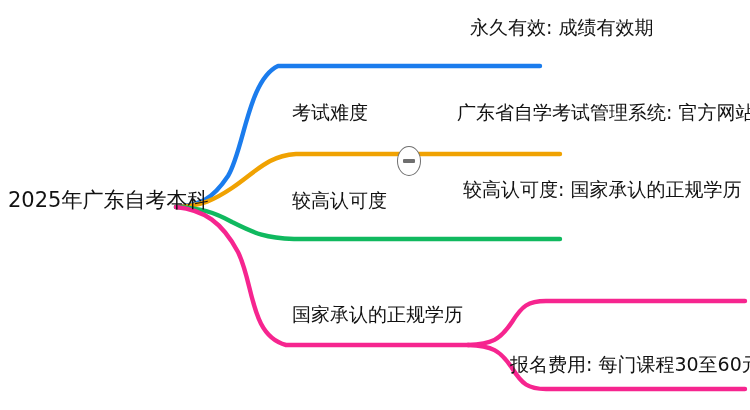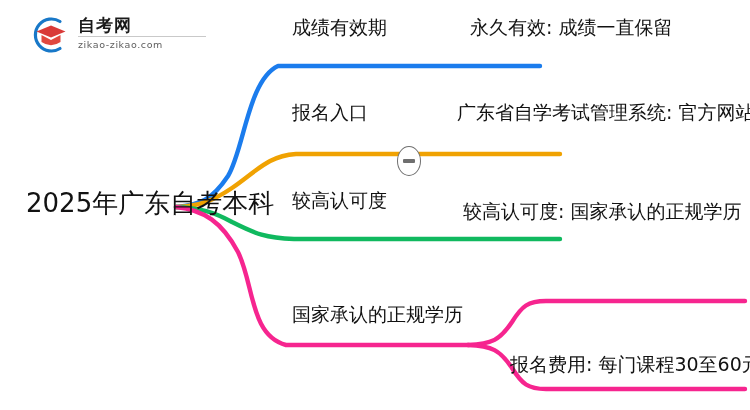--- a/index.html
+++ b/index.html
@@ -80,33 +80,32 @@
   .node {
     position: absolute;
     font-family: "DejaVu Sans", "Liberation Sans", sans-serif;
     color: #121212;
     white-space: nowrap;
     line-height: 1;
   }
   .node-root {
     left: 8px;
     top: 190px;
-    font-size: 26px;
+    font-size: 21px;
     font-weight: 400;
     letter-spacing: 0px;
-    margin-left: 18px;
   }
   .node-b1 { left: 292px; top: 18px;  font-size: 19px; }
   .node-b2 { left: 292px; top: 103px; font-size: 19px; }
   .node-b3 { left: 292px; top: 191px; font-size: 19px; }
   .node-b4 { left: 292px; top: 305px; font-size: 19px; }
 
   .node-l1 { left: 470px; top: 18px;  font-size: 19px; }
   .node-l2 { left: 457px; top: 103px; font-size: 19px; }
-  .node-l3 { left: 463px; top: 202px; font-size: 19px; }
+  .node-l3 { left: 463px; top: 180px; font-size: 19px; }
   .node-l4 { left: 523px; top: 270px; font-size: 19px; }
   .node-l5 { left: 510px; top: 355px; font-size: 19px; }
 
   
   .collapse-toggle {
     position: absolute;
     left: 397px;
     top: 146px;
     width: 26px;
     height: 32px;
@@ -129,57 +128,41 @@
     height: 4px;
     background: #6f6f6f;
     border-radius: 1px;
   }
 </style>
 </head>
 <body>
 
 <div id="mindmap-root">
 
-  <div class="logo-block">
-    <div class="logo-mark">
-      <svg width="42" height="42" viewBox="0 0 42 42" aria-hidden="true">
-        <path d="M30 7.5 A16 16 0 1 0 30 34.5" fill="none" stroke="#1878c8" stroke-width="3.2" stroke-linecap="round"></path>
-        <path d="M21 11.5 L35.5 17.5 L21 23.5 L6.5 17.5 Z" fill="#d93a38"></path>
-        <path d="M11.5 21 L11.5 28 Q21 34.5 30.5 28 L30.5 21 L21 26 Z" fill="#e0483f"></path>
-        <circle cx="21" cy="17.5" r="2.6" fill="#ffffff" opacity="0.0"></circle>
-      </svg>
-    </div>
-    <div class="logo-text-wrap">
-      <div class="logo-title">自考网</div>
-      <div class="logo-rule"></div>
-      <div class="logo-domain">zikao-zikao.com</div>
-    </div>
-  </div>
 
   <svg id="connectors" viewBox="0 0 750 410">
 
     <path d="M176 207 C 200 205, 212 200, 228 176 C 244 150, 248 80, 278 66 L 540 66" fill="none" stroke="#1b7ced" stroke-width="4.4" stroke-linecap="round" stroke-linejoin="round"></path>
 
     <path d="M176 207 C 202 206, 214 200, 232 188 C 258 170, 268 156, 296 154 L 560 154" fill="none" stroke="#f0a202" stroke-width="4.4" stroke-linecap="round" stroke-linejoin="round"></path>
 
     <path d="M176 207 C 200 208, 214 212, 232 222 C 256 234, 266 238, 294 239 L 560 239" fill="none" stroke="#10b95f" stroke-width="4.4" stroke-linecap="round" stroke-linejoin="round"></path>
 
     <path d="M176 207 C 204 210, 222 222, 238 252 C 254 284, 250 336, 286 345 L 468 345" fill="none" stroke="#f6258f" stroke-width="4.4" stroke-linecap="round" stroke-linejoin="round"></path>
 
     <path d="M468 345 C 492 344, 500 340, 512 322 C 522 306, 528 301, 546 301 L 745 301" fill="none" stroke="#f6258f" stroke-width="4.4" stroke-linecap="round" stroke-linejoin="round"></path>
 
     <path d="M468 345 C 492 346, 500 350, 512 368 C 522 384, 528 389, 546 389 L 745 389" fill="none" stroke="#f6258f" stroke-width="4.4" stroke-linecap="round" stroke-linejoin="round"></path>
   </svg>
 
   <div class="node node-root">2025年广东自考本科</div>
 
-  <div class="node node-b1">成绩有效期</div>
-  <div class="node node-l1">永久有效: 成绩一直保留</div>
+  <div class="node node-l1">永久有效: 成绩有效期</div>
 
-  <div class="node node-b2">报名入口</div>
+  <div class="node node-b2">考试难度</div>
   <div class="node node-l2">广东省自学考试管理系统: 官方网站链接</div>
 
   <div class="node node-b3">较高认可度</div>
   <div class="node node-l3">较高认可度: 国家承认的正规学历</div>
 
   <div class="node node-b4">国家承认的正规学历</div>
   <div class="node node-l5">报名费用: 每门课程30至60元</div>
 
   <div class="collapse-toggle">
     <div class="ring"></div>

